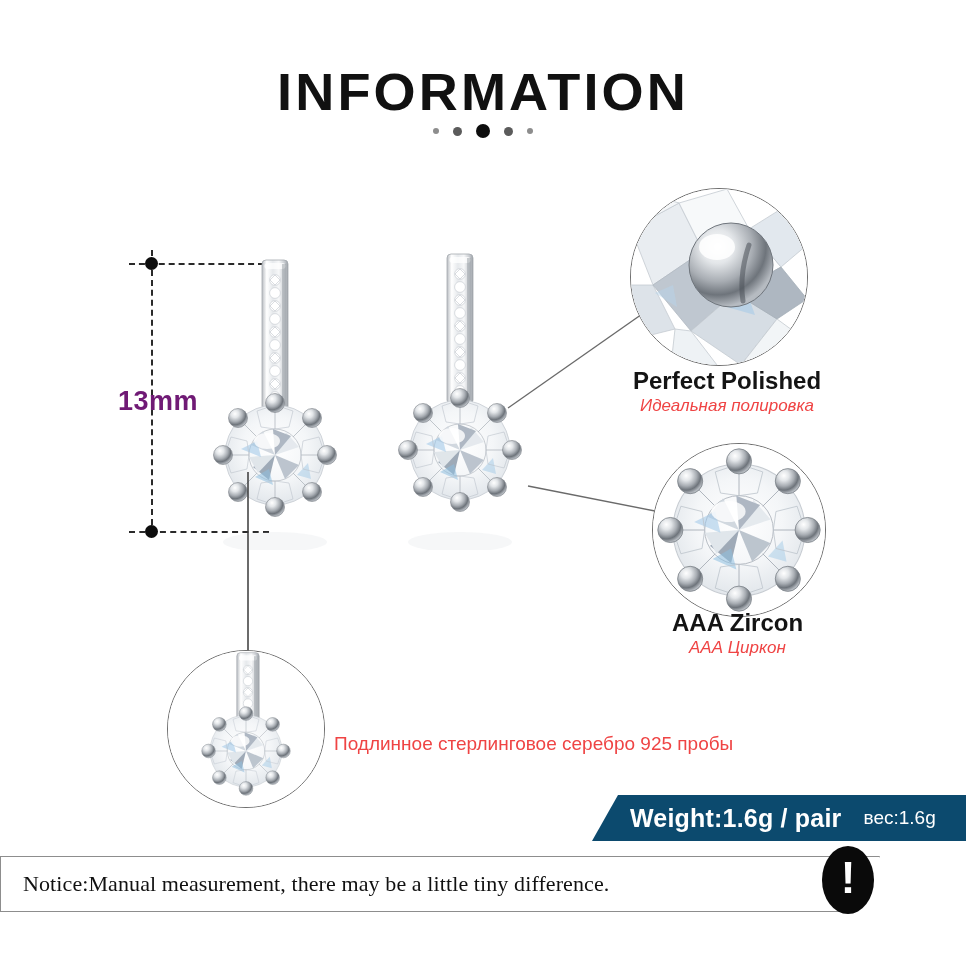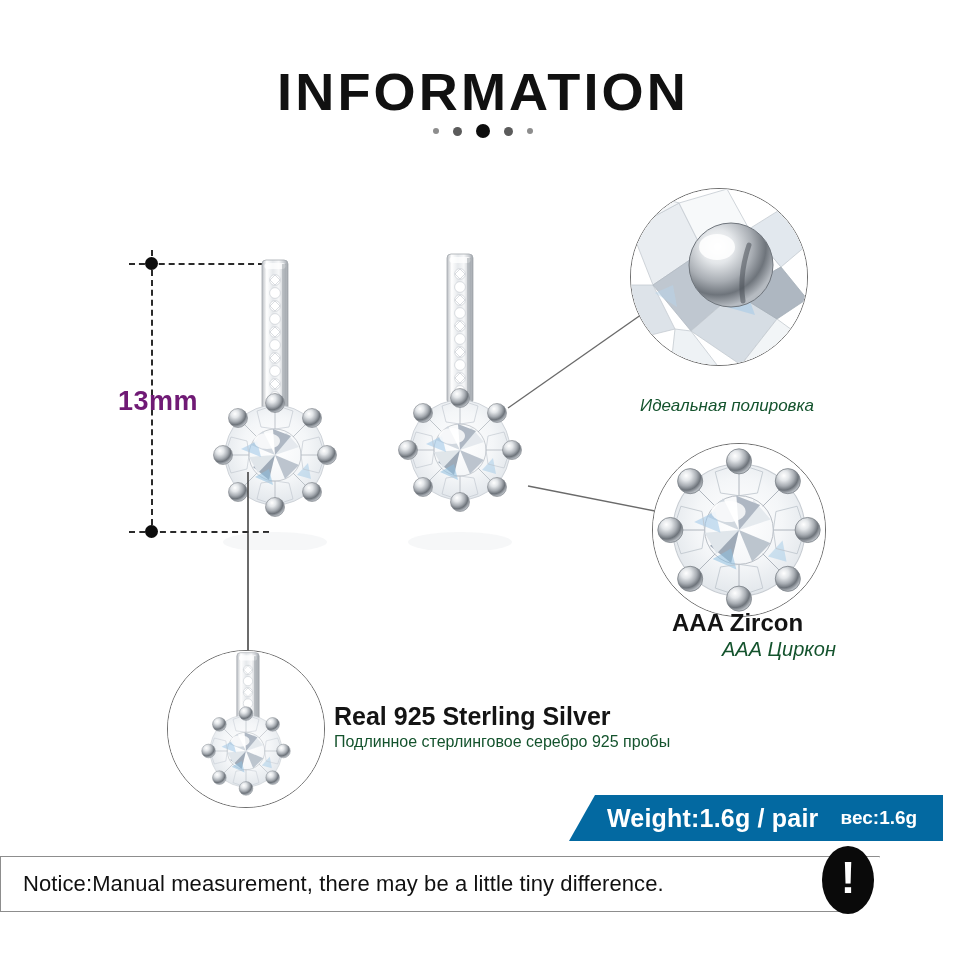--- a/index.html
+++ b/index.html
@@ -66,48 +66,48 @@
     background:#ffffff;
     overflow:hidden;
   }
 
   
   .callout-en{
     position:absolute;font-weight:bold;color:#141414;
     white-space:nowrap;
   }
   .callout-ru{
-    position:absolute;color:#14532d;white-space:nowrap;
+    position:absolute;color:#ef4444;white-space:nowrap;
   }
   .ru-italic{font-style:italic;}
 
   
   .weight-banner{
-    position:absolute;left:569px;top:795px;width:374px;height:46px;
-    background:#0369a1;
+    position:absolute;left:592px;top:795px;width:374px;height:46px;
+    background:#0c4a6e;
     clip-path:polygon(26px 0, 100% 0, 100% 100%, 0 100%);
     display:flex;align-items:center;
   }
   .weight-main{
     color:#ffffff;font-weight:bold;font-size:25px;
     margin-left:38px;letter-spacing:0.2px;white-space:nowrap;
   }
   .weight-ru{
-    color:#ffffff;font-weight:bold;font-size:19px;
+    color:#ffffff;font-weight:normal;font-size:19px;
     margin-left:22px;white-space:nowrap;
   }
 
   
   .notice-bar{
     position:absolute;left:0;top:856px;width:880px;height:56px;
     border:1.4px solid #8d8d8d;
     background:#ffffff;
     box-sizing:border-box;
     clip-path:polygon(0 0, 100% 0, calc(100% - 28px) 100%, 0 100%);
-    display:flex;align-items:center;
+    display:flex;align-items:center;font-family:Liberation Serif, serif;
   }
   .notice-text{
     margin-left:22px;font-size:22px;color:#111111;
     letter-spacing:0.1px;white-space:nowrap;
   }
   .excl-badge{
     position:absolute;left:822px;top:846px;width:52px;height:68px;
     border-radius:50%;background:#0a0a0a;
     display:flex;align-items:center;justify-content:center;
   }
@@ -285,46 +285,46 @@
         <g opacity="0.5">
           <polygon points="96,118 116,104 124,126" fill="#9ec7e8"></polygon>
           <polygon points="24,104 42,96 46,118" fill="#b7d4ea"></polygon>
         </g>
       </g>
       <circle cx="100" cy="76" r="42" fill="url(#prongBall)" stroke="#6f757c" stroke-width="1"></circle>
       <ellipse cx="86" cy="58" rx="18" ry="13" fill="#ffffff" opacity="0.85"></ellipse>
       <path d="M118 56 Q108 86 112 112" stroke="#4a5058" stroke-width="5" fill="none" opacity="0.55" stroke-linecap="round"></path>
     </svg>
   </div>
+  <div class="callout-en" style="left:633px;top:367px;font-size:24px;">Perfect  Polished</div>
   <div class="callout-ru ru-italic" style="left:640px;top:396px;font-size:17px;">Идеальная полировка</div>
 
   <div class="mag" style="left:652px;top:443px;width:172px;height:172px;">
     <svg width="172" height="172" viewBox="0 0 172 172">
       <rect width="172" height="172" fill="#ffffff"></rect>
       <g transform="translate(86,86) scale(1.32)">
         <use href="#stone"></use>
         <use href="#prongs"></use>
       </g>
     </svg>
   </div>
   <div class="callout-en" style="left:672px;top:609px;font-size:24px;text-align:center;">AAA  Zircon</div>
-  <div class="callout-ru ru-italic" style="left:689px;top:638px;font-size:20px;margin-left:33px;">ААА Циркон</div>
+  <div class="callout-ru ru-italic" style="left:689px;top:638px;font-size:17px;">ААА Циркон</div>
 
   <div class="mag" style="left:167px;top:650px;width:156px;height:156px;">
     <svg width="156" height="156" viewBox="0 0 156 156">
       <rect width="156" height="156" fill="#ffffff"></rect>
       <use href="#pavebar" x="68" y="-12" transform="scale(0.86) translate(12,14)"></use>
       <g transform="translate(78,100) scale(0.72)">
         <use href="#stone"></use>
         <use href="#prongs"></use>
       </g>
     </svg>
   </div>
-  <div class="callout-en" style="left:334px;top:702px;font-size:25px;">Real 925  Sterling  Silver</div>
-  <div class="callout-ru" style="left:334px;top:733px;font-size:16px;">Подлинное стерлинговое серебро 925 пробы</div>
+  <div class="callout-ru" style="left:334px;top:733px;font-size:19px;">Подлинное стерлинговое серебро 925 пробы</div>
 
   <div class="weight-banner">
     <span class="weight-main">Weight:1.6g / pair</span>
     <span class="weight-ru">вес:1.6g</span>
   </div>
 
   <div class="notice-bar">
     <span class="notice-text">Notice:Manual measurement, there may be a little tiny difference.</span>
   </div>
   <div class="excl-badge">

